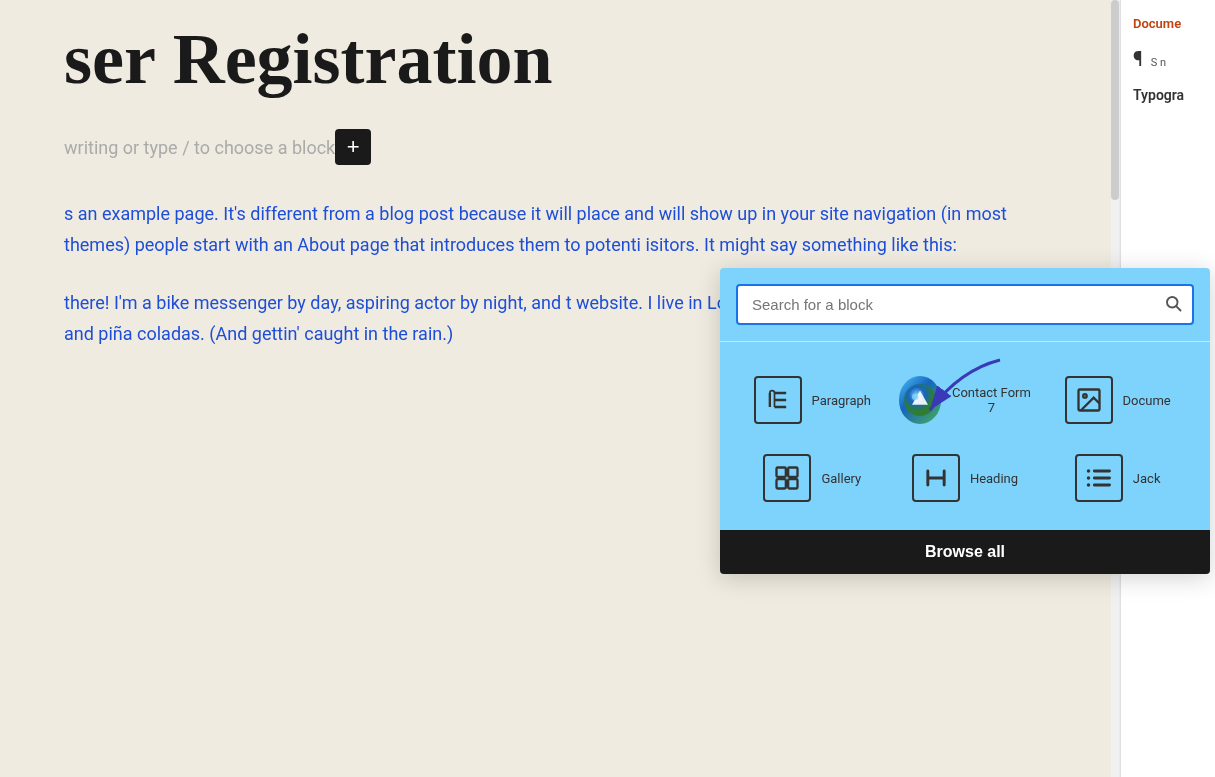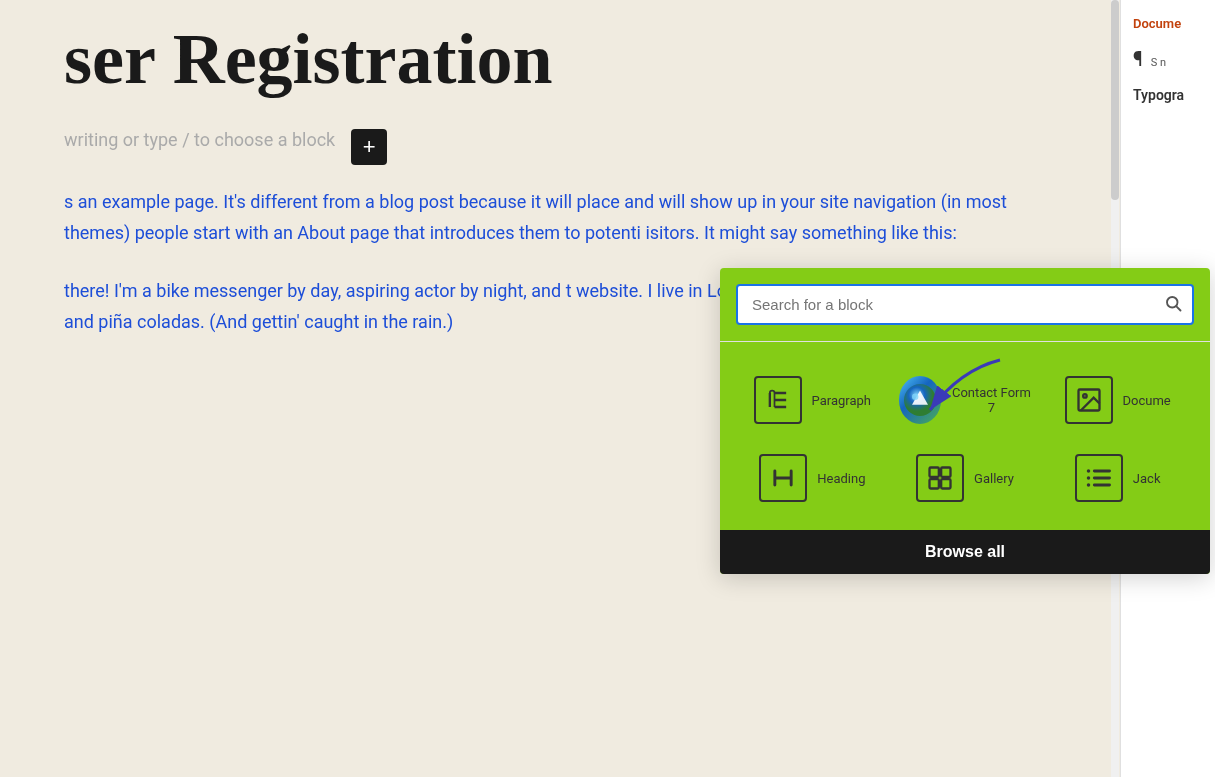--- a/index.html
+++ b/index.html
@@ -28,23 +28,22 @@
       font-size: 72px;
       font-weight: 800;
       color: #1a1a1a;
       line-height: 1.1;
       margin-bottom: 30px;
       font-family: Georgia, serif;
     }
 
     .block-placeholder {
       display: flex;
-      align-items: flex-start;
-      gap: 16px;
-      margin-bottom: 22px;
+      align-items: center;
+      margin-bottom: 34px;
       color: #aaa;
       font-size: 18px;
     }
 
     .add-block-btn {
       width: 36px;
       height: 36px;
       background: #1a1a1a;
       border: none;
       border-radius: 4px;
@@ -109,21 +108,21 @@
       color: #333;
       margin-top: 16px;
     }
 
     
     .block-inserter {
       position: absolute;
       left: 720px;
       top: 268px;
       width: 490px;
-      background: #84cc16;
+      background: #7dd3fc;
       border-radius: 4px;
       box-shadow: 0 4px 24px rgba(0,0,0,0.18);
       overflow: hidden;
       z-index: 100;
     }
 
     .search-area {
       padding: 16px;
       border-bottom: 1px solid #e0e0e0;
     }
@@ -326,37 +325,37 @@
           <rect x="3" y="3" width="18" height="18" rx="1"></rect>
           <circle cx="8.5" cy="8.5" r="1.5"></circle>
           <path d="M21 15l-5-5L5 21"></path>
         </svg>
       </div>
       <span class="block-label">Docume</span>
     </div>
 
     <div class="block-item">
       <div class="block-icon">
-        <svg viewBox="0 0 24 24" fill="none" stroke="#333" stroke-width="2.5" stroke-linecap="round">
-          <path d="M5 6v12M19 6v12M5 12h14"></path>
-        </svg>
-      </div>
-      <span class="block-label">Heading</span>
-    </div>
-
-    <div class="block-item">
-      <div class="block-icon">
         <svg viewBox="0 0 24 24" fill="none" stroke="#333" stroke-width="2">
           <rect x="3" y="3" width="8" height="8" rx="1"></rect>
           <rect x="13" y="3" width="8" height="8" rx="1"></rect>
           <rect x="3" y="13" width="8" height="8" rx="1"></rect>
           <rect x="13" y="13" width="8" height="8" rx="1"></rect>
         </svg>
       </div>
       <span class="block-label">Gallery</span>
+    </div>
+
+    <div class="block-item">
+      <div class="block-icon">
+        <svg viewBox="0 0 24 24" fill="none" stroke="#333" stroke-width="2.5" stroke-linecap="round">
+          <path d="M5 6v12M19 6v12M5 12h14"></path>
+        </svg>
+      </div>
+      <span class="block-label">Heading</span>
     </div>
 
     <div class="block-item">
       <div class="block-icon">
         <svg viewBox="0 0 24 24" fill="none" stroke="#333" stroke-width="2.5" stroke-linecap="round">
           <line x1="8" y1="6" x2="21" y2="6"></line>
           <line x1="8" y1="12" x2="21" y2="12"></line>
           <line x1="8" y1="18" x2="21" y2="18"></line>
           <line x1="3" y1="6" x2="3" y2="6" stroke-width="3"></line>
           <line x1="3" y1="12" x2="3" y2="12" stroke-width="3"></line>

